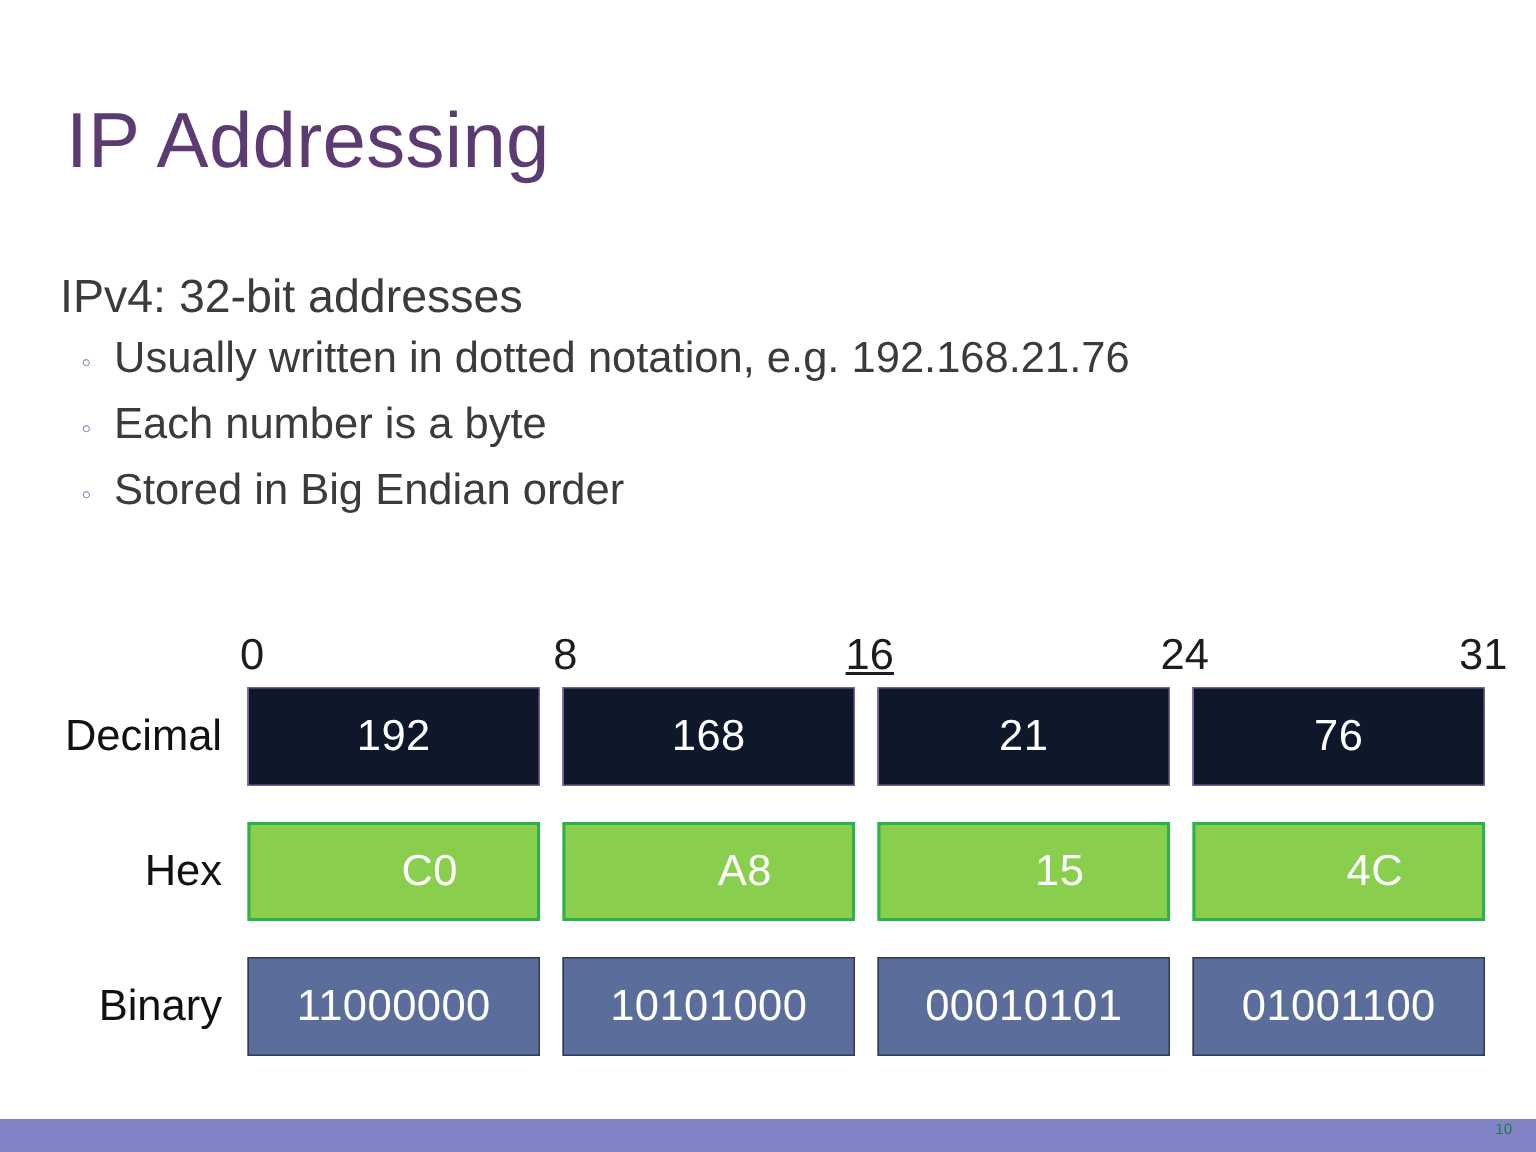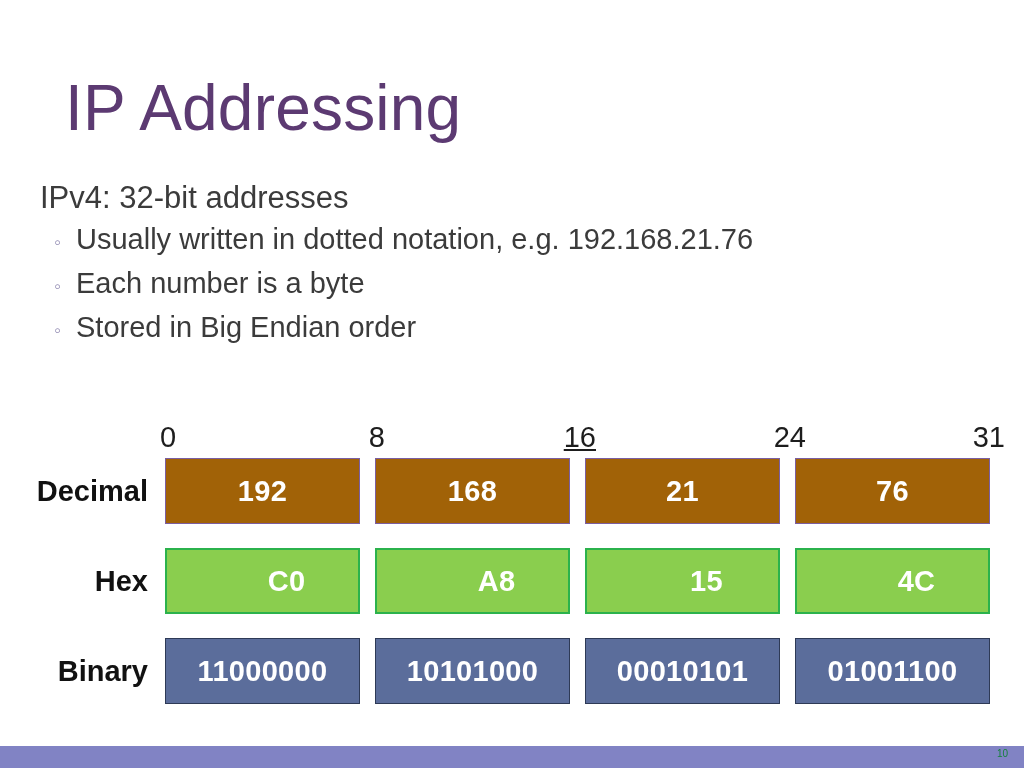--- a/index.html
+++ b/index.html
@@ -21,27 +21,26 @@
     width: 1024px;
     height: 768px;
     box-sizing: border-box;
   }
 
   
   .slide-title {
     position: absolute;
     left: 44px;
     top: 30px;
-    font-size: 64px;
+    font-size: 52px;
     font-weight: 400;
     color: #5c3a72;
     letter-spacing: 0.2px;
     line-height: 1.12;
     white-space: nowrap;
-    margin-left: 21px;
   }
 
   
   .body-block {
     position: absolute;
     left: 40px;
     top: 158px;
     width: 900px;
     margin-top: 24px;
   }
@@ -91,21 +90,20 @@
   }
   .bit-tick.anchor-left  { transform: translateX(0); }
   .bit-tick.anchor-right { transform: translateX(-100%); }
 
   
   .byte-table {
     position: absolute;
     left: 0;
     top: 458px;
     width: 988px;
-    font-weight: bold;
   }
   .byte-row {
     position: relative;
     height: 66px;
     margin-bottom: 24px;
     display: flex;
     align-items: center;
   }
   .byte-row:last-child { margin-bottom: 0; }
 
@@ -130,21 +128,21 @@
     box-sizing: border-box;
     display: flex;
     align-items: center;
     justify-content: center;
     color: #ffffff;
     font-size: 29px;
     line-height: 1;
     letter-spacing: 0.3px;
   }
   .cell.decimal {
-    background: #a16207;
+    background: #0f172a;
     border: 1px solid #7b5ea1;
   }
   .cell.hex {
     background: #8ace4e;
     border: 2px solid #2bb24c;
     padding-left: 48px;
   }
   .cell.binary {
     background: #5b6d9b;
     border: 1px solid #2e3a56;

